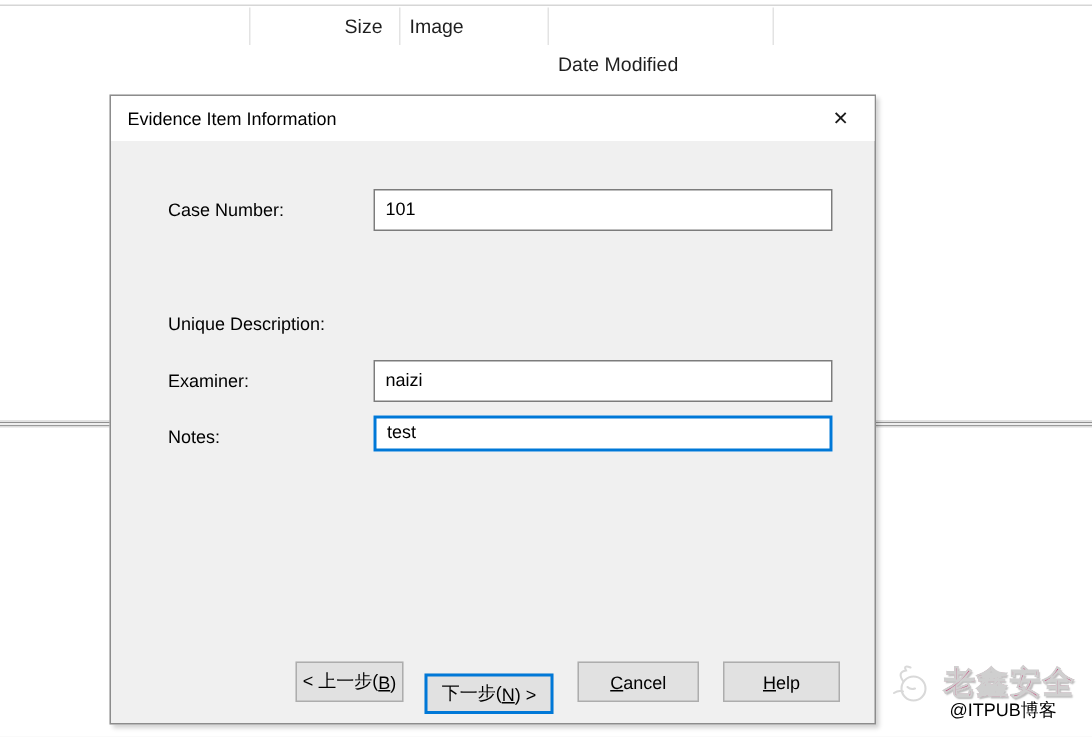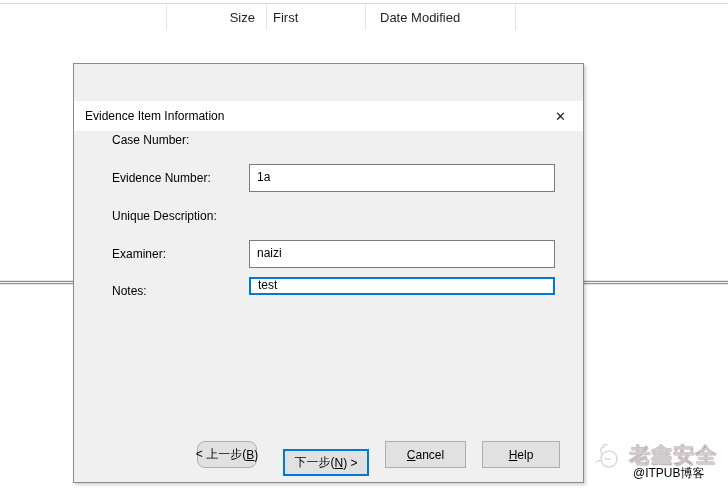--- a/index.html
+++ b/index.html
@@ -6,49 +6,49 @@
   html,body { width:728px; height:491px; }
   body { font-family:"Liberation Sans","DejaVu Sans",sans-serif; background:#fff; }
   .screen { position:relative; width:728px; height:491px; background:#ffffff; overflow:hidden;text-decoration:underline; }
 
   
   .hdr-topline { position:absolute; left:0; top:3px; width:728px; height:1px; background:#d6d6d6; }
   .hdr-sep { position:absolute; top:5px; width:1px; height:25px; background:#e3e3e3; }
   .hdr-col { position:absolute; top:10px; font-size:13px; color:#1f1f1f; white-space:nowrap; }
   .hdr-col.size { left:166px; width:95px; text-align:right; padding-right:6px; }
   .hdr-col.type { left:273px; }
-  .hdr-col.date { left:380px; }
+  .hdr-col.date { left:372px;margin-top:25px; }
 
   
   .splitter { position:absolute; left:0; top:280px; width:728px; height:5px; z-index:1;
     background:linear-gradient(#e2e2e2 0 1px,#8f8f8f 1px 2px,#efefef 2px 3px,#9a9a9a 3px 4px,#dcdcdc 4px 5px); }
 
   
   .dialog { position:absolute; left:73px; top:63px; width:511px; height:420px; z-index:2;
     background:#f0f0f0; border:1px solid #8c8c8c; box-shadow:2px 2px 3px rgba(0,0,0,0.18); }
-  .titlebar { position:absolute; left:0; top:0; width:100%; height:30px; background:#ffffff;margin-top:37px; }
+  .titlebar { position:absolute; left:0; top:0; width:100%; height:30px; background:#ffffff; }
   .dlg-title { position:absolute; left:11px; top:0; line-height:30px; font-size:12px; color:#000; white-space:nowrap; }
   .close-btn { position:absolute; right:0; top:0; width:45px; height:30px; display:flex;
     align-items:center; justify-content:center; cursor:default; }
   .close-btn span { font-size:13px; color:#1a1a1a; }
 
   
   .row { position:absolute; left:13px; width:100%; height:30px; }
   .row label { position:absolute; left:25px; top:7px; font-size:12px; color:#000; white-space:nowrap; }
   .row input { position:absolute; left:162px; top:0; width:306px; height:28px;
     border:1px solid #7c7c7c; background:#fff; font-family:"Liberation Sans","DejaVu Sans",sans-serif;
     font-size:12px; color:#000; padding:0 7px 3px 7px; outline:none; }
-  .row input.focused { border:2px solid #0078d7; height:18px; }
+  .row input.focused { border:2px solid #0078d7; height:24px; }
 
   
   .btn { position:absolute; top:377px; height:27px; background:#e1e1e1; border:1px solid #adadad;
     font-size:12px; color:#000; display:flex; align-items:center; justify-content:center;
     white-space:nowrap; cursor:default; font-family:"Liberation Sans","DejaVu Sans",sans-serif; }
   .btn .ak { text-decoration:underline; }
-  .btn-back   { left:123px; width:60px;border-radius:8px; }
+  .btn-back   { left:123px; width:72px; }
   .btn-next   { left:209px; width:86px; border:2px solid #0078d7;margin-top:8px; }
   .btn-cancel { left:311px; width:81px; }
   .btn-help   { left:408px; width:78px; }
 
   
   .wm-logo { position:absolute; left:592px; top:440px; width:32px; height:32px; }
   .wm-brand { position:absolute; left:629px; top:441px; font-size:21px; font-weight:bold;
     letter-spacing:1px; color:#be185d; -webkit-text-stroke:0.6px #cfcfcf;
     text-shadow:1px 1px 1px #bdbdbd; white-space:nowrap; }
   .wm-attr { position:absolute; left:633px; top:465px; font-size:12px; color:#000000; white-space:nowrap; }
@@ -58,40 +58,37 @@
 
 <div class="screen">
 
   <div>
     <div class="hdr-topline"></div>
     <div class="hdr-sep" style="left:166px;"></div>
     <div class="hdr-sep" style="left:266px;"></div>
     <div class="hdr-sep" style="left:365px;"></div>
     <div class="hdr-sep" style="left:515px;"></div>
     <span class="hdr-col size">Size</span>
-    <span class="hdr-col type">First</span>
+    <span class="hdr-col type">Image</span>
     <span class="hdr-col date">Date Modified</span>
   </div>
 
   <div class="splitter"></div>
 
   <div class="dialog">
     <div class="titlebar">
       <span class="dlg-title">Evidence Item Information</span>
       <div class="close-btn">
         <span>✕</span>
       </div>
     </div>
 
     <div class="row" style="top:62px;">
       <label>Case Number:</label>
-    </div>
-    <div class="row" style="top:100px;">
-      <label>Evidence Number:</label>
-      <input type="text" value="1a" style="">
+      <input type="text" value="101" style="">
     </div>
     <div class="row" style="top:138px;">
       <label>Unique Description:</label>
     </div>
     <div class="row" style="top:176px;">
       <label>Examiner:</label>
       <input type="text" value="naizi" style="">
     </div>
     <div class="row" style="top:213px;">
       <label>Notes:</label>

